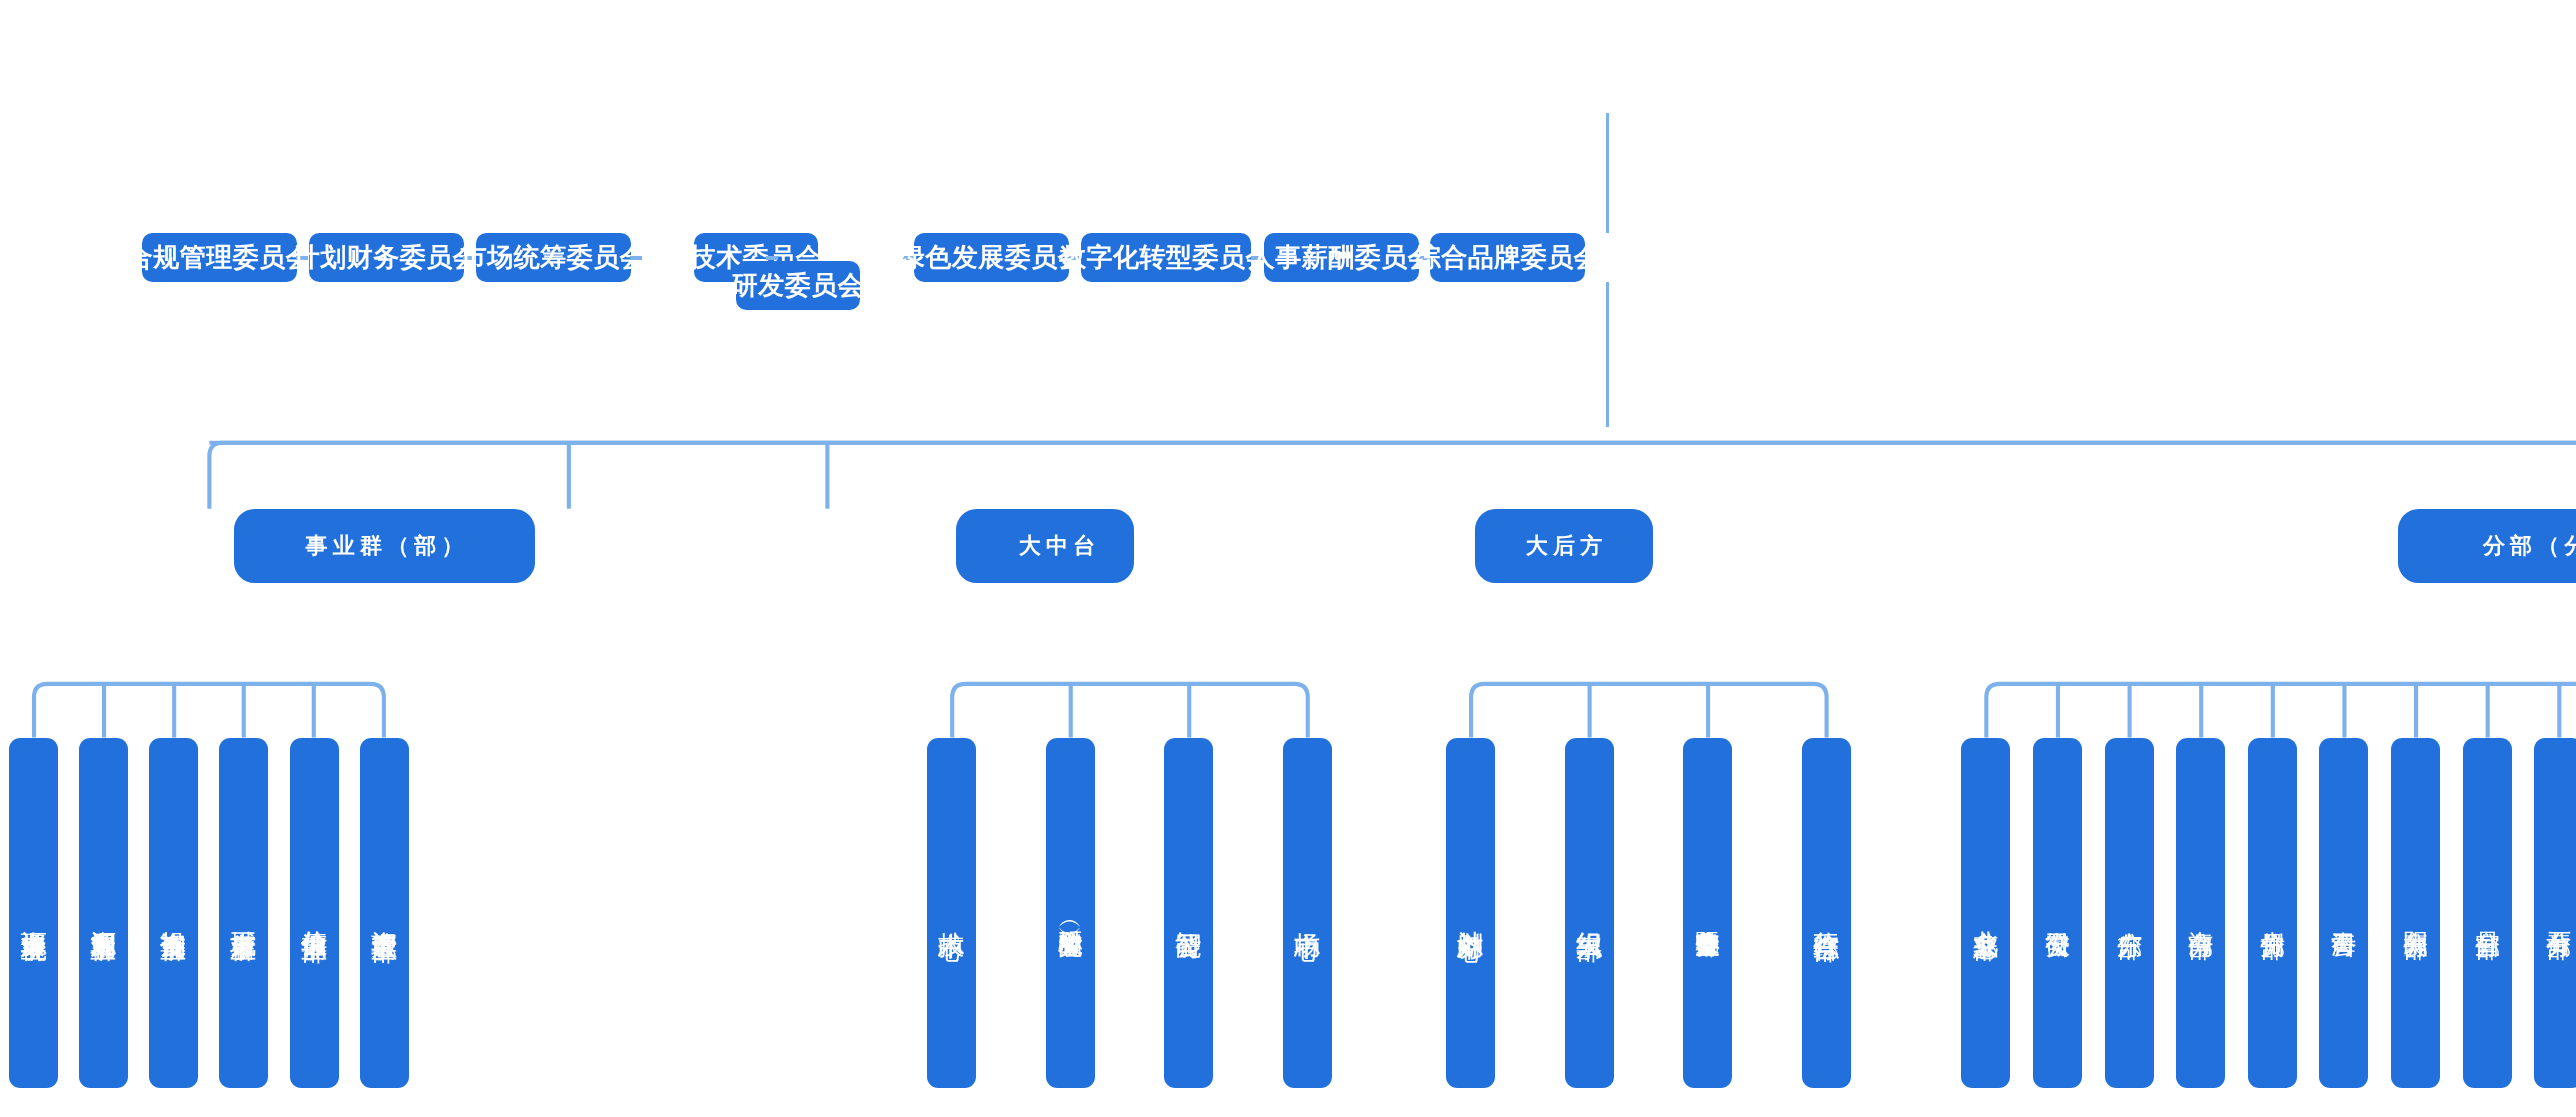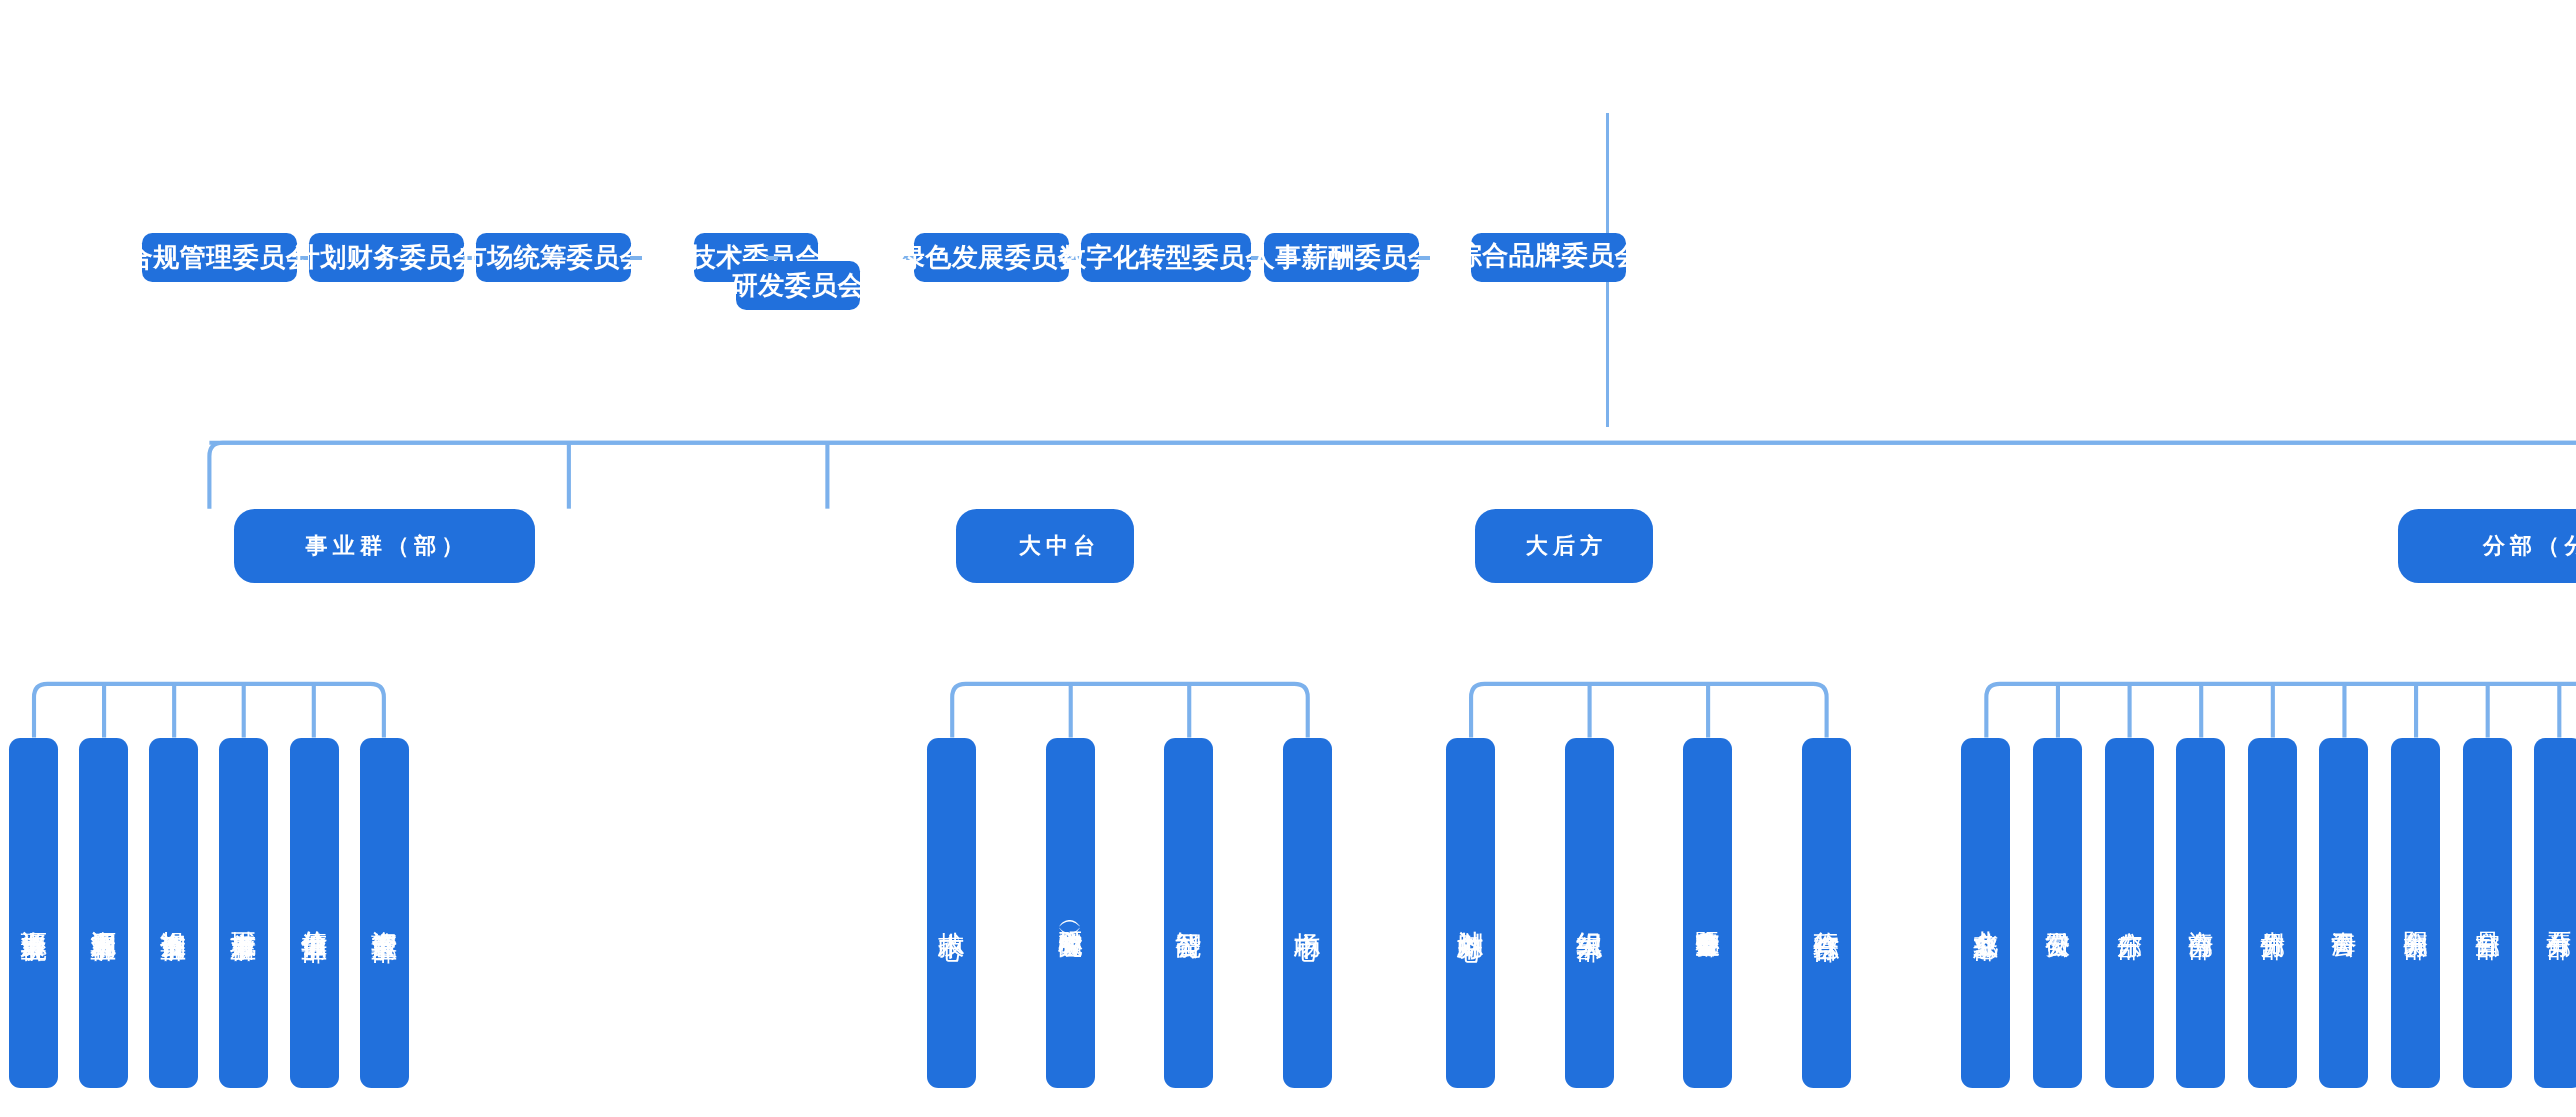--- a/index.html
+++ b/index.html
@@ -84,21 +84,21 @@
       <div class="node committee" style="left: 674px; width: 124px; margin-left: 20px;">技术委员会</div>
       <div class="line hline" style="left: 766px; top: 256px; width: 12.4px;"></div>
       <div class="node committee" style="left: 736px; width: 124px; margin-top: 28px;">研发委员会</div>
       <div class="line hline" style="left: 902px; top: 256px; width: 12.4px;"></div>
       <div class="node committee" style="left: 914px; width: 155px;">绿色发展委员会</div>
       <div class="line hline" style="left: 1069px; top: 256px; width: 12.4px;"></div>
       <div class="node committee" style="left: 1081px; width: 170px;">数字化转型委员会</div>
       <div class="line hline" style="left: 1251px; top: 256px; width: 12.4px;"></div>
       <div class="node committee" style="left: 1264px; width: 155px;">人事薪酬委员会</div>
       <div class="line hline" style="left: 1418px; top: 256px; width: 12.4px;"></div>
-      <div class="node committee" style="left: 1471px; width: 155px; font-family: Liberation Mono, monospace;">综合品牌委员会</div>
+      <div class="node committee" style="left: 1430px; width: 155px;">综合品牌委员会</div>
     </div>
 
   <div class="line vline" style="left:1606px;top:282px;height:145px;"></div>
 
   <svg class="bus" style="left:0px;top:417px;width:3207px;height:103px;" viewBox="0 0 6224 200" width="3207" height="103">
     <path d="M 405 50
              L 5135 50"></path>
     <path d="M 405 50
              L 405 50"></path>
   </svg>

